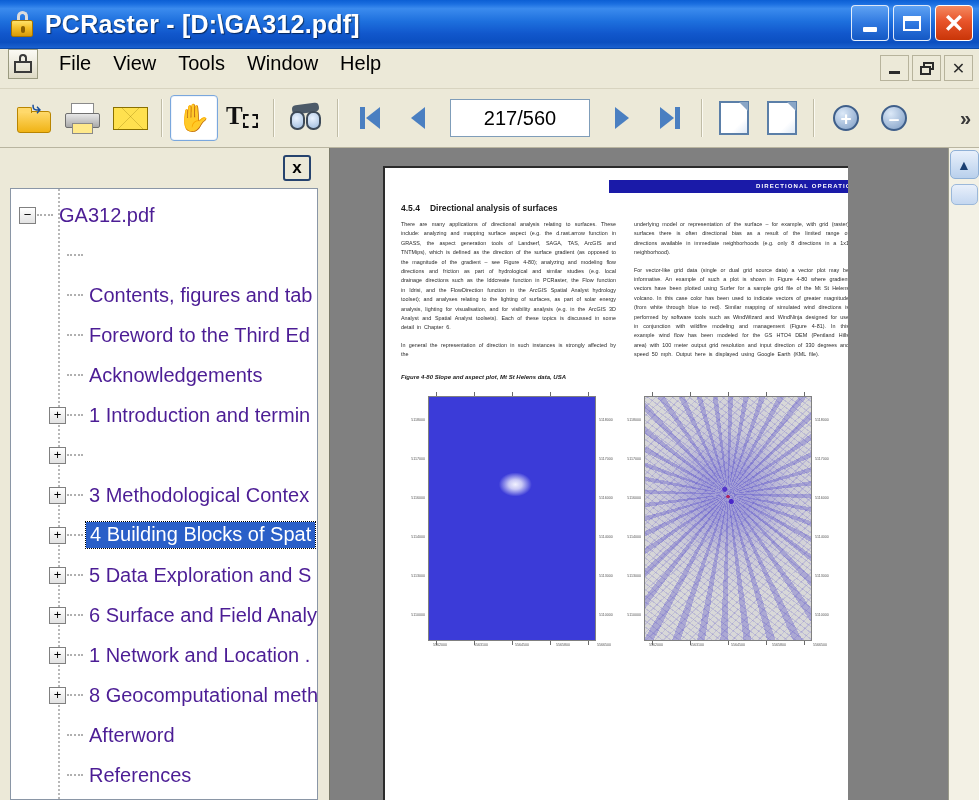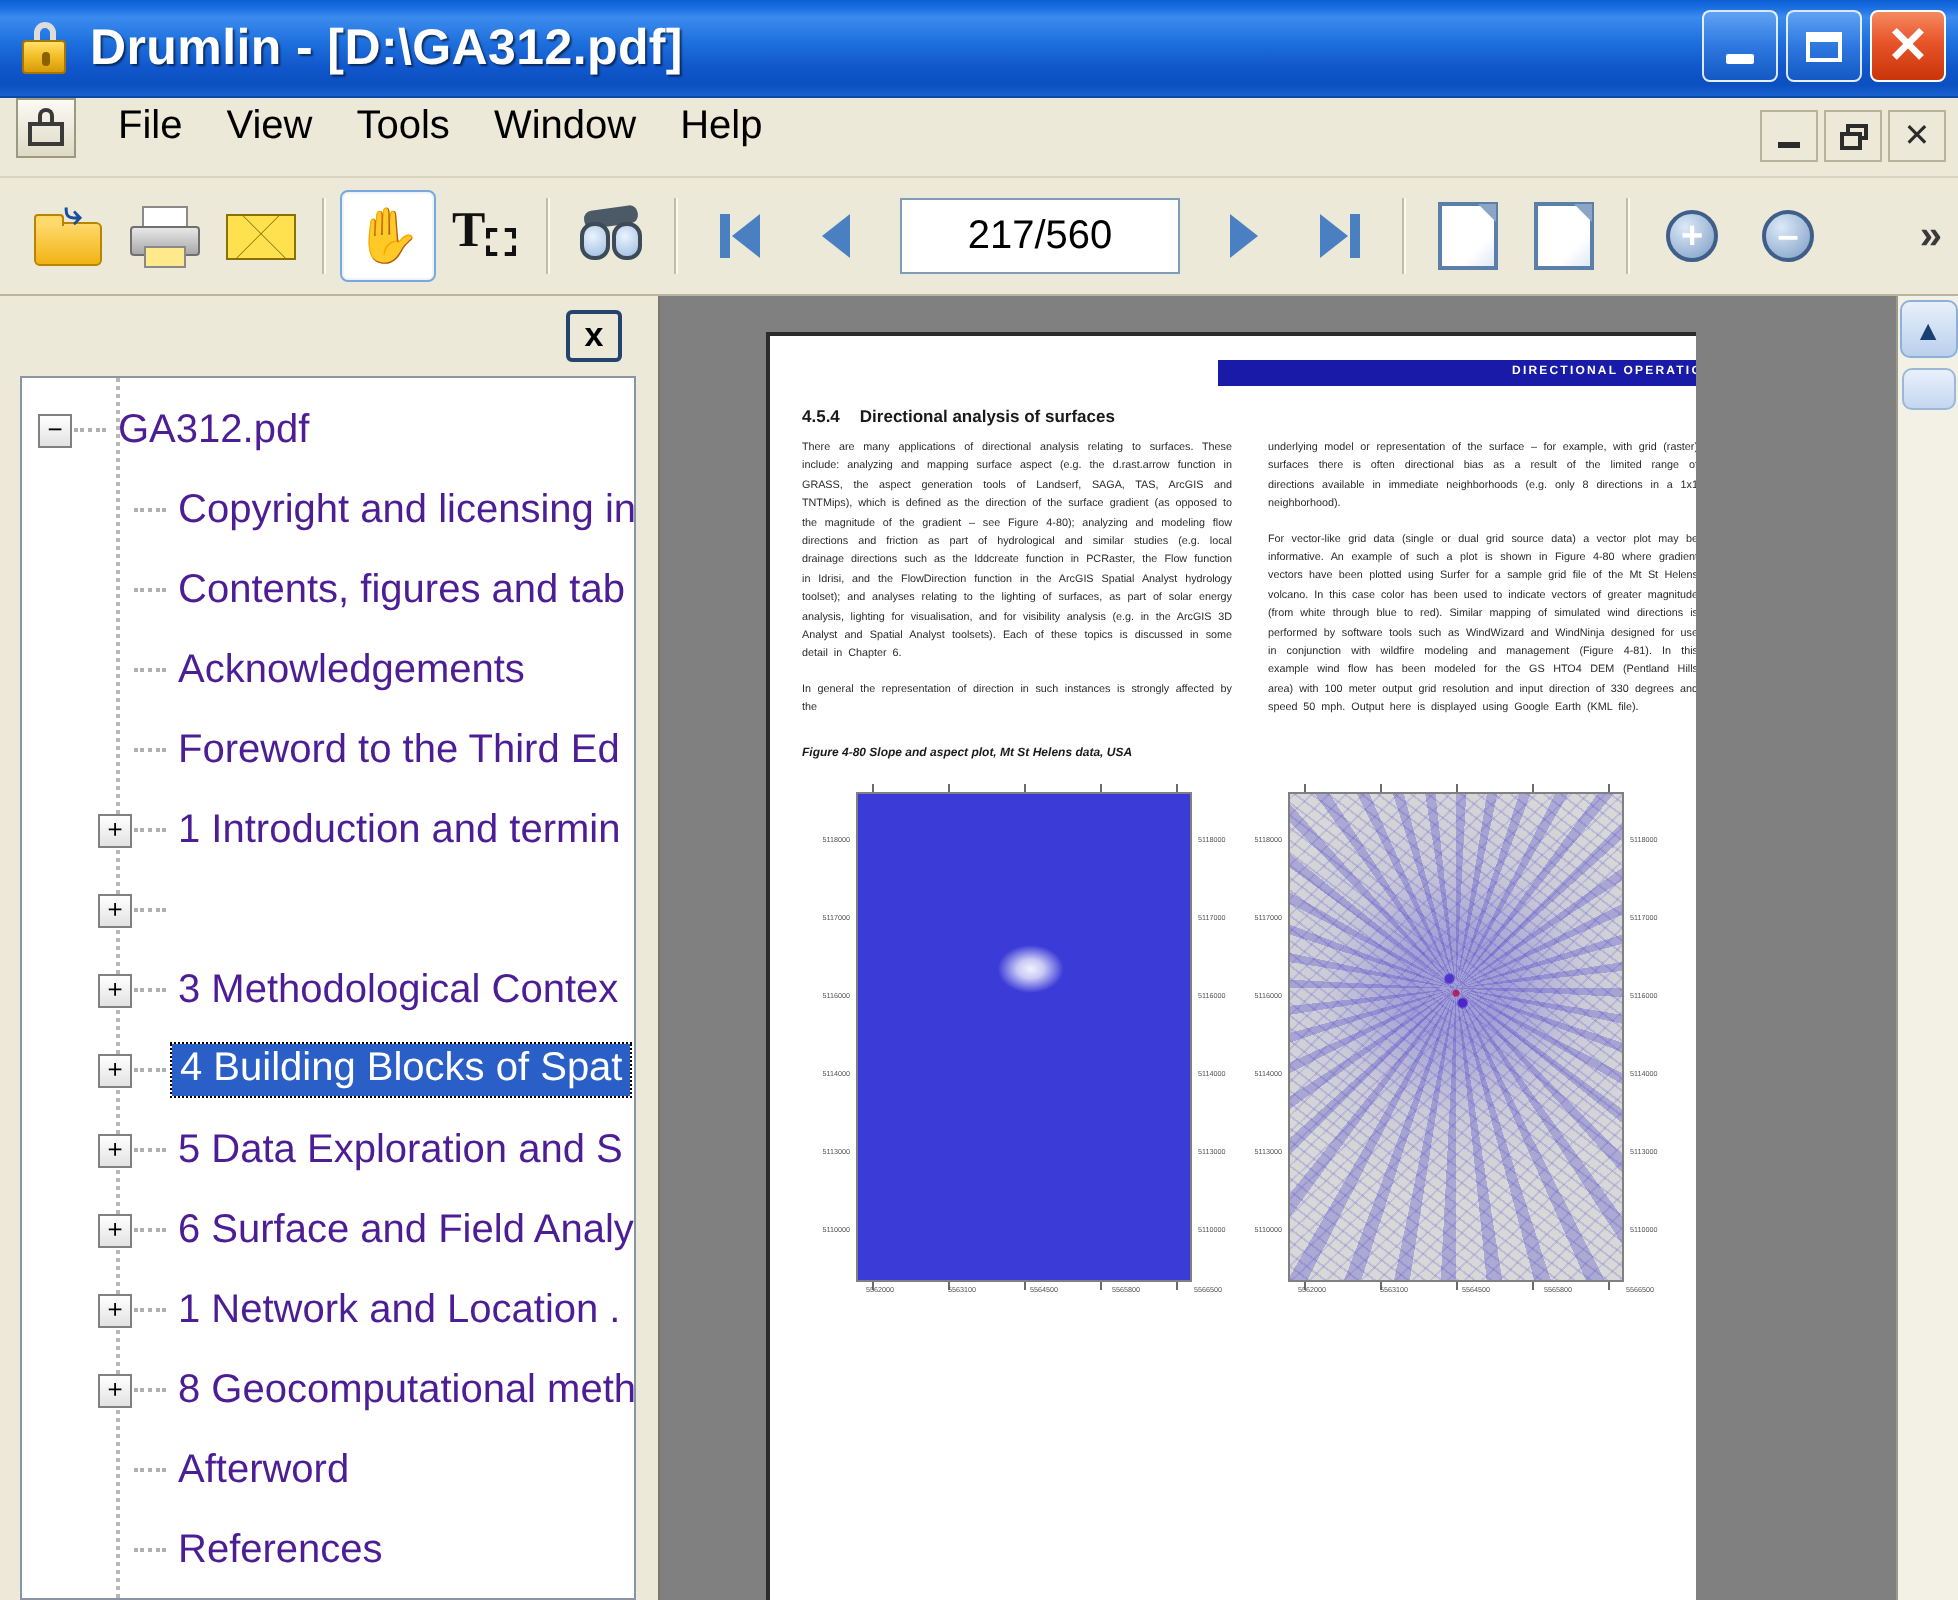--- a/index.html
+++ b/index.html
@@ -512,21 +512,21 @@
 </head>
 <body>
 
 <div class="app">
 
   <div class="titlebar">
     <div class="title-icon">
       <div class="lock-shackle"></div>
       <div class="lock-body"></div>
     </div>
-    <div class="title-text">Drumlin - [D:\GA312.pdf]</div>
+    <div class="title-text">PCRaster - [D:\GA312.pdf]</div>
     <div class="title-buttons">
       <div class="tbtn min">
         <div class="glyph-min"></div>
       </div>
       <div class="tbtn max">
         <div class="glyph-max"></div>
       </div>
       <div class="tbtn close">
         <span class="glyph-close">✕</span>
       </div>
@@ -661,39 +661,38 @@
             <div class="node root">
               <div class="spacer" style="width: 8px;"></div>
               <div class="expander">−</div>
               <div class="dots"></div>
               <span class="label">GA312.pdf</span>
             </div>
             <div class="node">
               <div class="spacer" style="width: 38px;"></div>
               <div class="spacer" style="width: 17px;"></div>
               <div class="dots"></div>
-              <span class="label">Copyright and licensing in</span>
             </div>
             <div class="node">
               <div class="spacer" style="width: 38px;"></div>
               <div class="spacer" style="width: 17px;"></div>
               <div class="dots"></div>
               <span class="label">Contents, figures and tab</span>
             </div>
             <div class="node">
               <div class="spacer" style="width: 38px;"></div>
               <div class="spacer" style="width: 17px;"></div>
               <div class="dots"></div>
+              <span class="label">Foreword to the Third Ed</span>
+            </div>
+            <div class="node">
+              <div class="spacer" style="width: 38px;"></div>
+              <div class="spacer" style="width: 17px;"></div>
+              <div class="dots"></div>
               <span class="label">Acknowledgements</span>
-            </div>
-            <div class="node">
-              <div class="spacer" style="width: 38px;"></div>
-              <div class="spacer" style="width: 17px;"></div>
-              <div class="dots"></div>
-              <span class="label">Foreword to the Third Ed</span>
             </div>
             <div class="node">
               <div class="spacer" style="width: 38px;"></div>
               <div class="expander">+</div>
               <div class="dots"></div>
               <span class="label">1 Introduction and termin</span>
             </div>
             <div class="node">
               <div class="spacer" style="width: 38px;"></div>
               <div class="expander">+</div>

